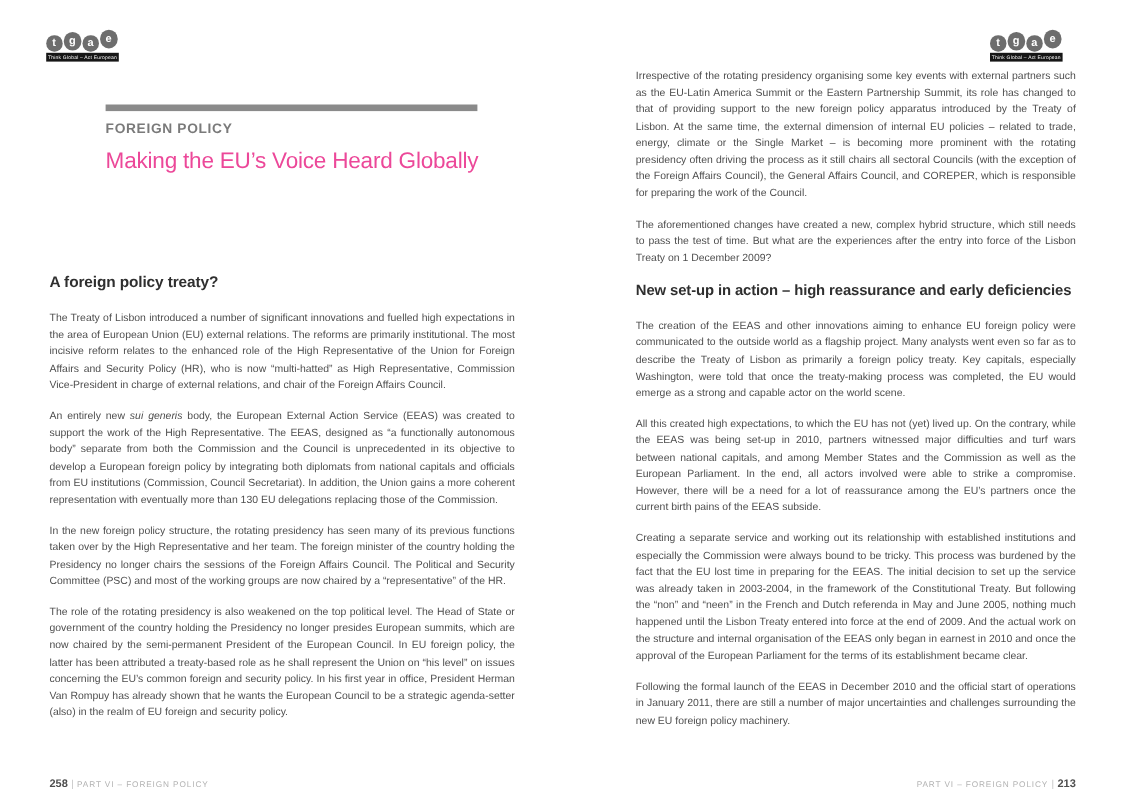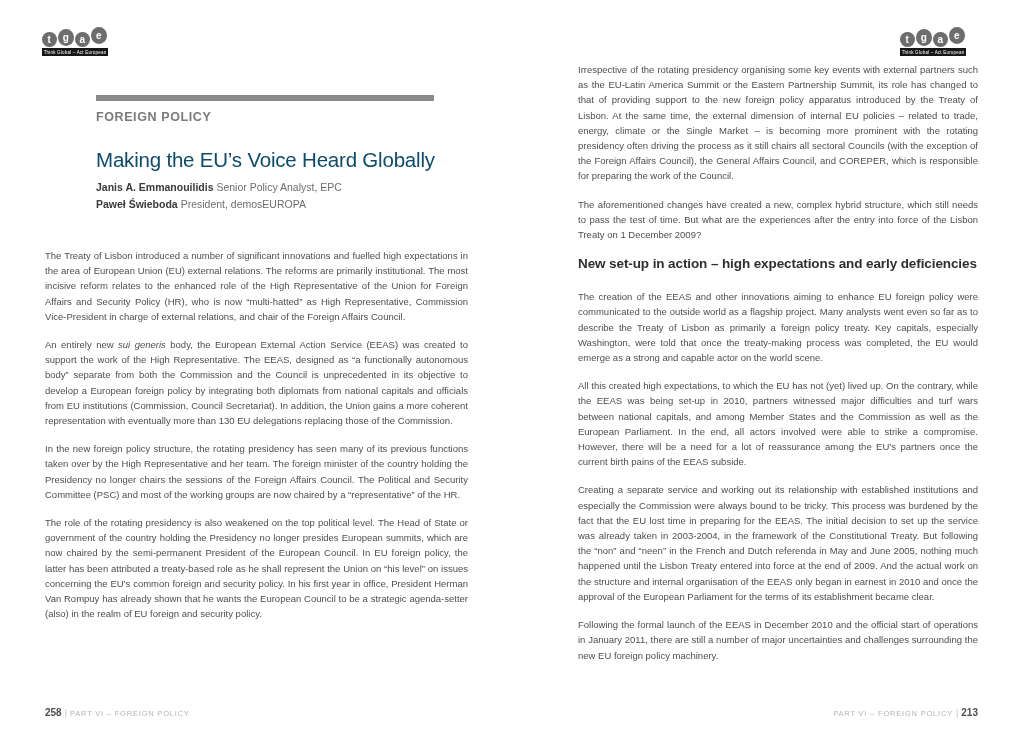--- a/index.html
+++ b/index.html
@@ -35,22 +35,22 @@
   }
 
   
   .l-header { position: absolute; left: 96px; top: 95px; width: 338px; }
   .header-bar { height: 6px; background: #8a8a8a; }
   .category {
     margin-top: 9px; font-size: 12.5px; font-weight: bold;
     color: #7a7a7a; letter-spacing: 0.6px;
   }
   .title {
-    margin-top: 24px; font-size: 20.5px; font-weight: normal;
-    color: #0c4a6e; letter-spacing: -0.2px; white-space: nowrap;
+    margin-top: 11px; font-size: 20.5px; font-weight: normal;
+    color: #ec4899; letter-spacing: -0.2px; white-space: nowrap;
   }
   .authors { margin-top: 9px; }
   .author-line { font-size: 10.5px; margin-bottom: 5px; color: #6e6e6e; }
   .author-name { font-weight: bold; color: #3a3a3a; }
 
   
   .l-body { position: absolute; left: 45px; top: 248px; width: 423px; }
   .r-body { position: absolute; left: 66px; top: 62px; width: 400px; }
   .section-heading {
     font-size: 14px; font-weight: bold; color: #2f2f2f;
@@ -85,33 +85,24 @@
         <span class="logo-circle">a</span>
         <span class="logo-circle">e</span>
       </div>
       <div class="logo-bar">Think Global – Act European</div>
     </div>
 
     <div class="l-header">
       <div class="header-bar"></div>
       <div class="category">FOREIGN POLICY</div>
       <div class="title">Making the EU’s Voice Heard Globally</div>
-      <div class="authors">
-        <div class="author-line">
-          <span class="author-name">Janis A. Emmanouilidis</span>
-          <span class="author-role">Senior Policy Analyst, EPC</span>
-        </div>
-        <div class="author-line">
-          <span class="author-name">Paweł Świeboda</span>
-          <span class="author-role">President, demosEUROPA</span>
-        </div>
-      </div>
     </div>
 
     <div class="l-body">
+      <h2 class="section-heading">A foreign policy treaty?</h2>
       <p class="body-text">The Treaty of Lisbon introduced a number of significant innovations and fuelled high expectations in the area of European Union (EU) external relations. The reforms are primarily institutional. The most incisive reform relates to the enhanced role of the High Representative of the Union for Foreign Affairs and Security Policy (HR), who is now “multi-hatted” as High Representative, Commission Vice-President in charge of external relations, and chair of the Foreign Affairs Council.</p>
       <p class="body-text"><span>An entirely new </span><span class="it">sui generis</span><span> body, the European External Action Service (EEAS) was created to support the work of the High Representative. The EEAS, designed as “a functionally autonomous body” separate from both the Commission and the Council is unprecedented in its objective to develop a European foreign policy by integrating both diplomats from national capitals and officials from EU institutions (Commission, Council Secretariat). In addition, the Union gains a more coherent representation with eventually more than 130 EU delegations replacing those of the Commission.</span></p>
       <p class="body-text">In the new foreign policy structure, the rotating presidency has seen many of its previous functions taken over by the High Representative and her team. The foreign minister of the country holding the Presidency no longer chairs the sessions of the Foreign Affairs Council. The Political and Security Committee (PSC) and most of the working groups are now chaired by a “representative” of the HR.</p>
       <p class="body-text">The role of the rotating presidency is also weakened on the top political level. The Head of State or government of the country holding the Presidency no longer presides European summits, which are now chaired by the semi-permanent President of the European Council. In EU foreign policy, the latter has been attributed a treaty-based role as he shall represent the Union on “his level” on issues concerning the EU’s common foreign and security policy. In his first year in office, President Herman Van Rompuy has already shown that he wants the European Council to be a strategic agenda-setter (also) in the realm of EU foreign and security policy.</p>
     </div>
 
     <div class="footer">
       <span class="num">258</span><span class="sep">|</span><span class="label">PART VI – FOREIGN POLICY</span>
     </div>
   </div>
@@ -124,21 +115,21 @@
         <span class="logo-circle">g</span>
         <span class="logo-circle">a</span>
         <span class="logo-circle">e</span>
       </div>
       <div class="logo-bar">Think Global – Act European</div>
     </div>
 
     <div class="r-body">
       <p class="body-text">Irrespective of the rotating presidency organising some key events with external partners such as the EU-Latin America Summit or the Eastern Partnership Summit, its role has changed to that of providing support to the new foreign policy apparatus introduced by the Treaty of Lisbon. At the same time, the external dimension of internal EU policies – related to trade, energy, climate or the Single Market – is becoming more prominent with the rotating presidency often driving the process as it still chairs all sectoral Councils (with the exception of the Foreign Affairs Council), the General Affairs Council, and COREPER, which is responsible for preparing the work of the Council.</p>
       <p class="body-text">The aforementioned changes have created a new, complex hybrid structure, which still needs to pass the test of time. But what are the experiences after the entry into force of the Lisbon Treaty on 1 December 2009?</p>
-      <h2 class="section-heading">New set-up in action – high expectations and early deficiencies</h2>
+      <h2 class="section-heading">New set-up in action – high reassurance and early deficiencies</h2>
       <p class="body-text">The creation of the EEAS and other innovations aiming to enhance EU foreign policy were communicated to the outside world as a flagship project. Many analysts went even so far as to describe the Treaty of Lisbon as primarily a foreign policy treaty. Key capitals, especially Washington, were told that once the treaty-making process was completed, the EU would emerge as a strong and capable actor on the world scene.</p>
       <p class="body-text">All this created high expectations, to which the EU has not (yet) lived up. On the contrary, while the EEAS was being set-up in 2010, partners witnessed major difficulties and turf wars between national capitals, and among Member States and the Commission as well as the European Parliament. In the end, all actors involved were able to strike a compromise. However, there will be a need for a lot of reassurance among the EU’s partners once the current birth pains of the EEAS subside.</p>
       <p class="body-text">Creating a separate service and working out its relationship with established institutions and especially the Commission were always bound to be tricky. This process was burdened by the fact that the EU lost time in preparing for the EEAS. The initial decision to set up the service was already taken in 2003-2004, in the framework of the Constitutional Treaty. But following the “non” and “neen” in the French and Dutch referenda in May and June 2005, nothing much happened until the Lisbon Treaty entered into force at the end of 2009. And the actual work on the structure and internal organisation of the EEAS only began in earnest in 2010 and once the approval of the European Parliament for the terms of its establishment became clear.</p>
       <p class="body-text">Following the formal launch of the EEAS in December 2010 and the official start of operations in January 2011, there are still a number of major uncertainties and challenges surrounding the new EU foreign policy machinery.</p>
     </div>
 
     <div class="footer">
       <span class="label">PART VI – FOREIGN POLICY</span><span class="sep">|</span><span class="num">213</span>
     </div>
   </div>

